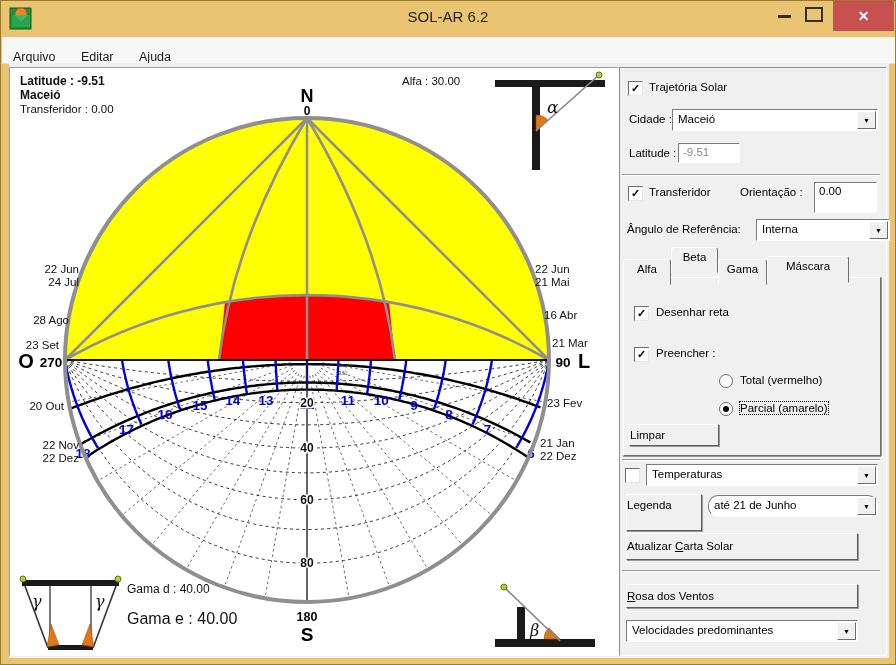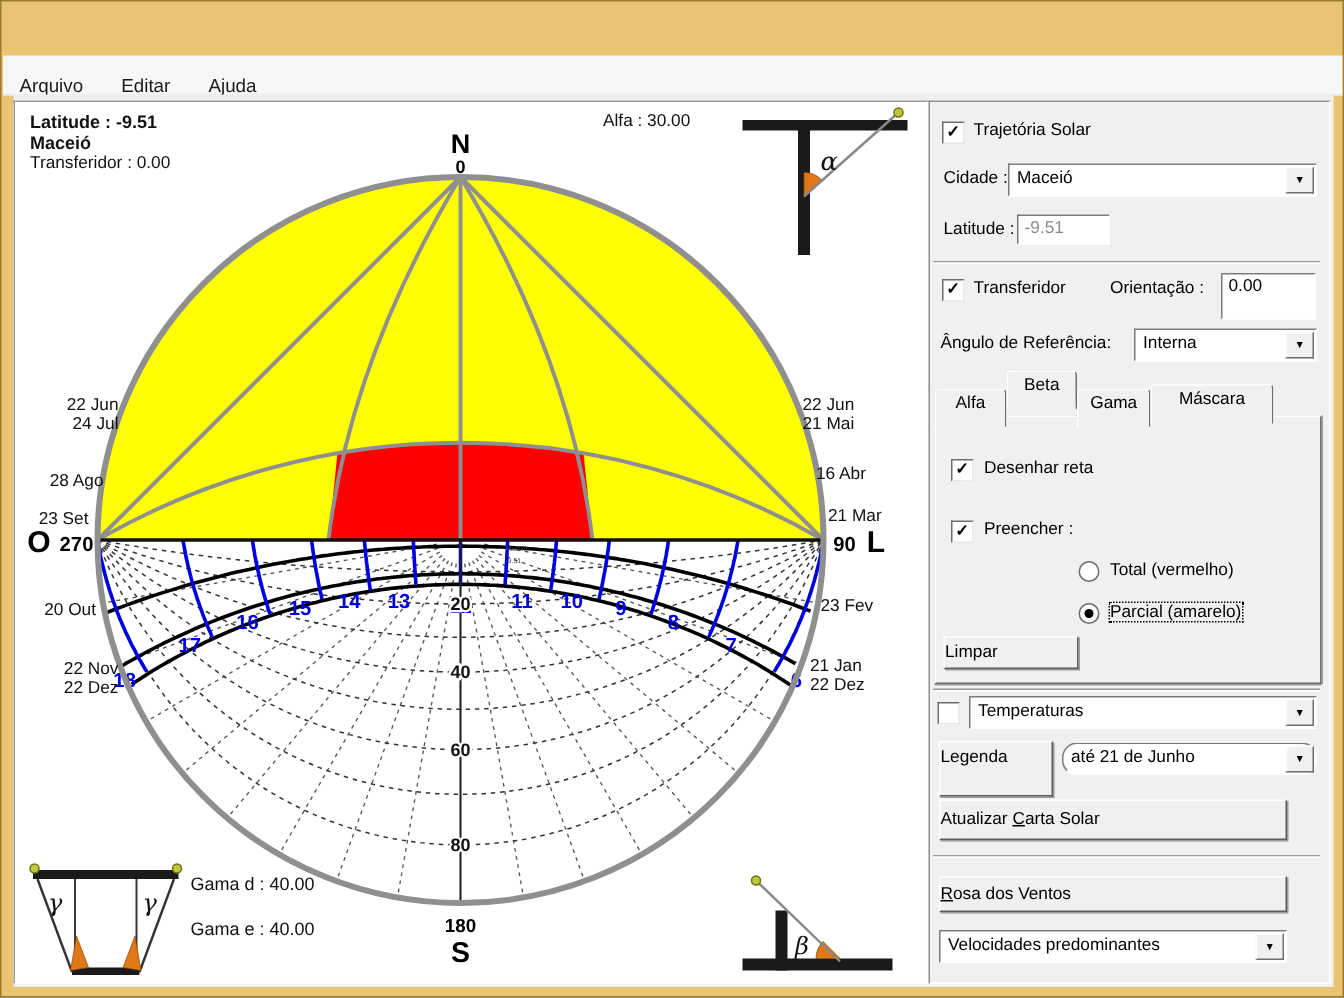--- a/index.html
+++ b/index.html
@@ -51,20 +51,32 @@
   .tabbox{position:absolute;background:#f0f0f0;border:1px solid;border-color:#fff #6d6d6d #6d6d6d #fff;
           box-shadow:0 1px 0 #9a9a9a,1px 0 0 #9a9a9a;}
   .focus-dot{outline:1px dotted #000;}
   .grey-text{color:#8a8a8a;}
 </style>
 </head>
 <body>
 
 <div id="win">
 
+  <div id="titlebar">
+    <svg id="app-icon" viewBox="0 0 24 24">
+      <rect x="1" y="2" width="21" height="21" fill="#1e8f3e" stroke="#0c5c24"></rect>
+      <path d="M3 9 L12 16 L21 9 L21 21 L3 21 Z" fill="#2aa54d"></path>
+      <circle cx="12" cy="8" r="6" fill="#e8882a" stroke="#b05f10"></circle>
+      <path d="M4 9 L20 9 L12 16 Z" fill="#3cb85f"></path>
+    </svg>
+    <div id="title-text">SOL-AR 6.2</div>
+    <div id="btn-min" class="cap-btn"></div>
+    <div id="btn-max" class="cap-btn"></div>
+    <div id="btn-close" class="cap-btn">✕</div>
+  </div>
 
   <div id="menubar">
     <span class="menu-item">Arquivo</span>
     <span class="menu-item">Editar</span>
     <span class="menu-item">Ajuda</span>
   </div>
 
   <div id="content">
 
     <div id="chart-panel">
@@ -190,21 +202,21 @@
           <circle cx="494" cy="519" r="3" fill="#bcc83a" stroke="#667711" stroke-width="1"></circle>
           <text x="520" y="568" font-size="16" font-style="italic" fill="#111" font-family="&quot;DejaVu Serif&quot;,serif">β</text>
         </svg>
       <div class="ov" style="left:10px;top:6px;">
         <div class="b">Latitude : -9.51</div>
         <div class="b">Maceió</div>
         <div>Transferidor : 0.00</div>
       </div>
       <div class="ov" style="left:392px;top:6px;">Alfa : 30.00</div>
       <div class="ov" style="left:117px;top:514px;font-size:12px;">Gama d : 40.00</div>
-      <div class="ov" style="left:117px;top:544px;font-size:12px;">Gama e : 40.00</div>
+      <div class="ov" style="left:117px;top:544px;font-size:16px;">Gama e : 40.00</div>
     </div>
 
     <div id="panel">
 
       <span class="cbx" style="left:8px;top:13px;">✓</span>
       <span class="lbl" style="left:29px;top:13px;">Trajetória Solar</span>
       <span class="lbl" style="left:9px;top:45px;">Cidade :</span>
       <div class="combo" style="left:52px;top:41px;width:206px;">
         <span class="val">Maceió</span>
         <span class="dd">▼</span>
@@ -212,21 +224,21 @@
       <span class="lbl" style="left:9px;top:79px;">Latitude :</span>
       <div class="field grey-text" style="left:58px;top:75px;width:62px;height:20px;">-9.51</div>
 
       <div class="etch" style="top:106px;"></div>
 
       <span class="cbx" style="left:8px;top:118px;">✓</span>
       <span class="lbl" style="left:29px;top:118px;">Transferidor</span>
       <span class="lbl" style="left:120px;top:118px;">Orientação :</span>
       <div class="field" style="left:194px;top:114px;width:63px;height:31px;">0.00</div>
       <span class="lbl" style="left:7px;top:155px;">Ângulo de Referência:</span>
-      <div class="combo" style="left:136px;top:151px;width:122px;">
+      <div class="combo" style="left:136px;top:151px;width:134px;">
         <span class="val">Interna</span>
         <span class="dd">▼</span>
       </div>
 
       <div class="tabbox" style="left:3px;top:209px;width:256px;height:177px;"></div>
       <div class="tab" style="left:3px;top:191px;width:46px;">Alfa</div>
       <div class="tab" style="left:51px;top:179px;width:45px;">Beta</div>
       <div class="tab" style="left:98px;top:191px;width:47px;">Gama</div>
       <div class="tab" style="left:147px;top:188px;width:80px;height:22px;background:#f0f0f0;border-bottom:1px solid #f0f0f0;z-index:2;font-weight:normal;">Máscara</div>
 

